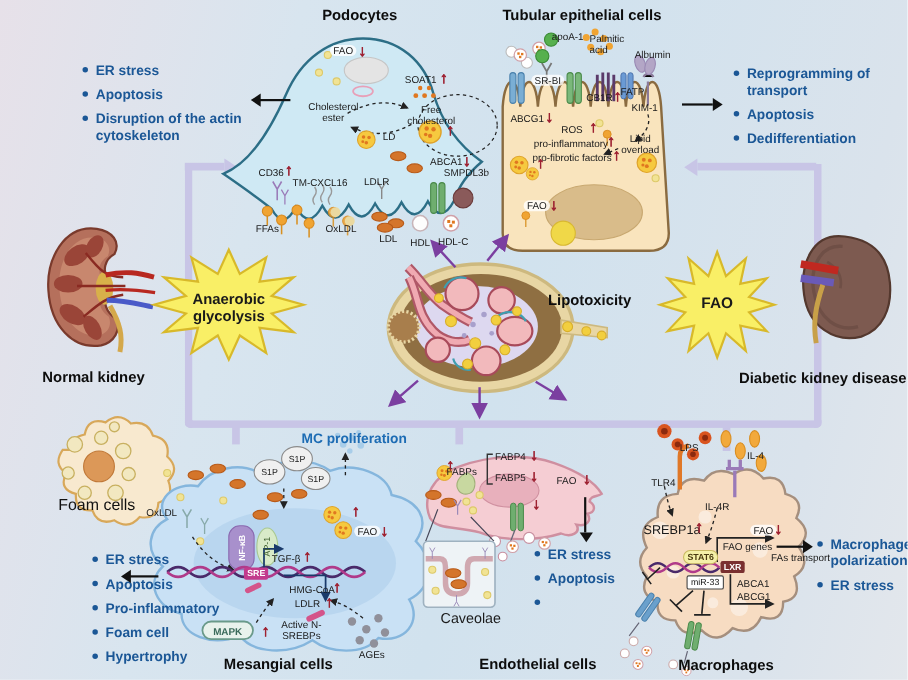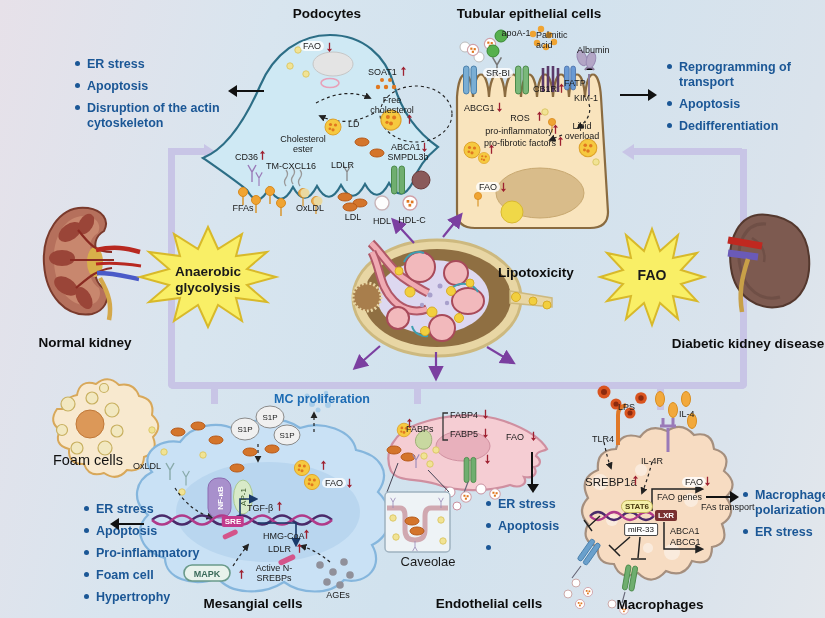--- a/index.html
+++ b/index.html
@@ -539,31 +539,31 @@
     <div class="row">
         <span class="dot"></span>
         <span class="tx">ER stress</span>
       </div>
   </div>
 
   <div class="lb s9 pill c" style="left:312px;top:41px;">FAO</div>
   <span class="ra down" style="left:326px;top:40px;"></span>
   <div class="lb s9" style="left:368px;top:67px;">SOAT1</div>
   <span class="ra up" style="left:400px;top:64px;"></span>
-  <div class="lb s9 c wrap" style="left:303px;top:92px;width:52px;margin-top:42px;">Cholesterol ester</div>
+  <div class="lb s9 c wrap" style="left:303px;top:92px;width:52px;">Cholesterol ester</div>
   <div class="lb s9 c wrap" style="left:392px;top:95px;width:52px;">Free cholesterol</div>
   <div class="lb s9" style="left:348px;top:119px;">LD</div>
   <span class="ra up" style="left:406px;top:112px;"></span>
   <div class="lb s9" style="left:391px;top:142px;">ABCA1</div>
   <span class="ra down" style="left:421px;top:140px;"></span>
   <div class="lb s9" style="left:235px;top:152px;">CD36</div>
   <span class="ra up" style="left:259px;top:148px;"></span>
   <div class="lb s9" style="left:266px;top:161px;">TM-CXCL16</div>
   <div class="lb s9" style="left:331px;top:160px;">LDLR</div>
-  <div class="lb s9 c" style="left:408px;top:152px;">SMPDL3b</div>
+  <div class="lb s9 c" style="left:424px;top:152px;">SMPDL3b</div>
   <div class="lb s9 c" style="left:243px;top:203px;">FFAs</div>
   <div class="lb s9 c" style="left:310px;top:203px;">OxLDL</div>
   <div class="lb s9 c" style="left:353px;top:212px;">LDL</div>
   <div class="lb s9 c" style="left:382px;top:216px;">HDL</div>
   <div class="lb s9 c" style="left:412px;top:215px;">HDL-C</div>
 
   <div class="lb s9 c" style="left:516px;top:28px;">apoA-1</div>
   <div class="lb s9 wrap" style="left:536px;top:30px;width:36px;">Palmitic acid</div>
   <div class="lb s9" style="left:577px;top:45px;">Albumin</div>
   <div class="lb s9 c pill" style="left:498px;top:68px;">SR-BI</div>

